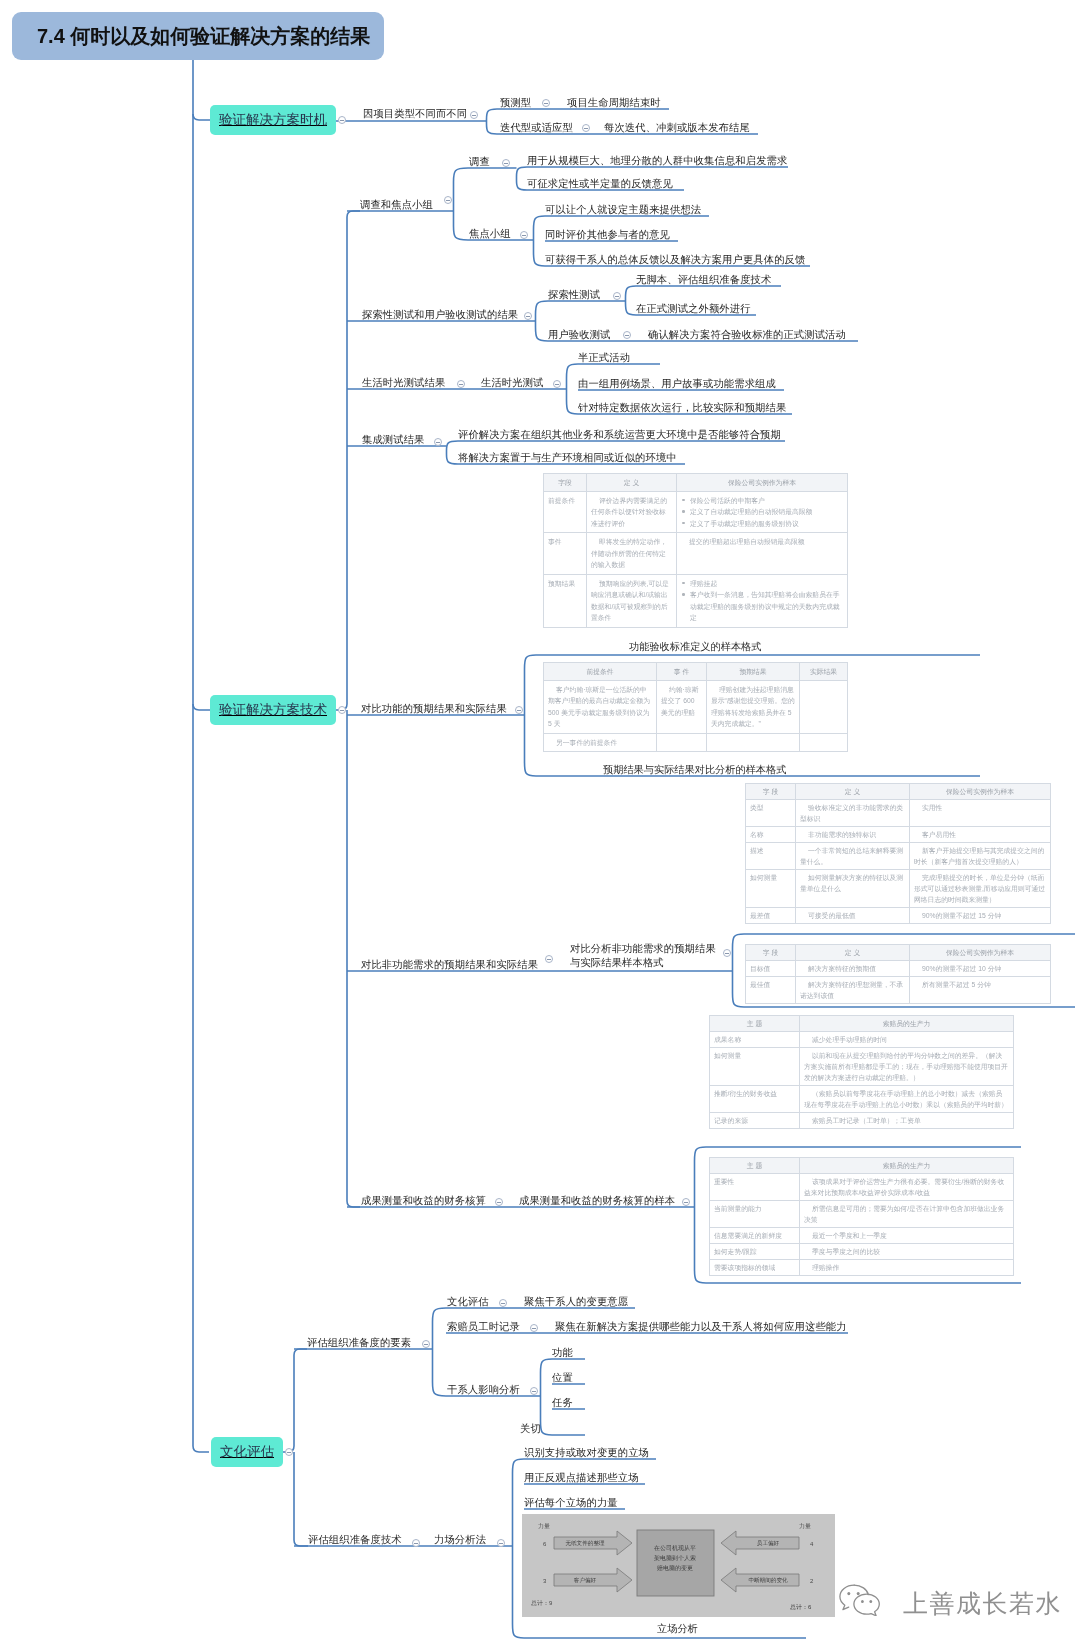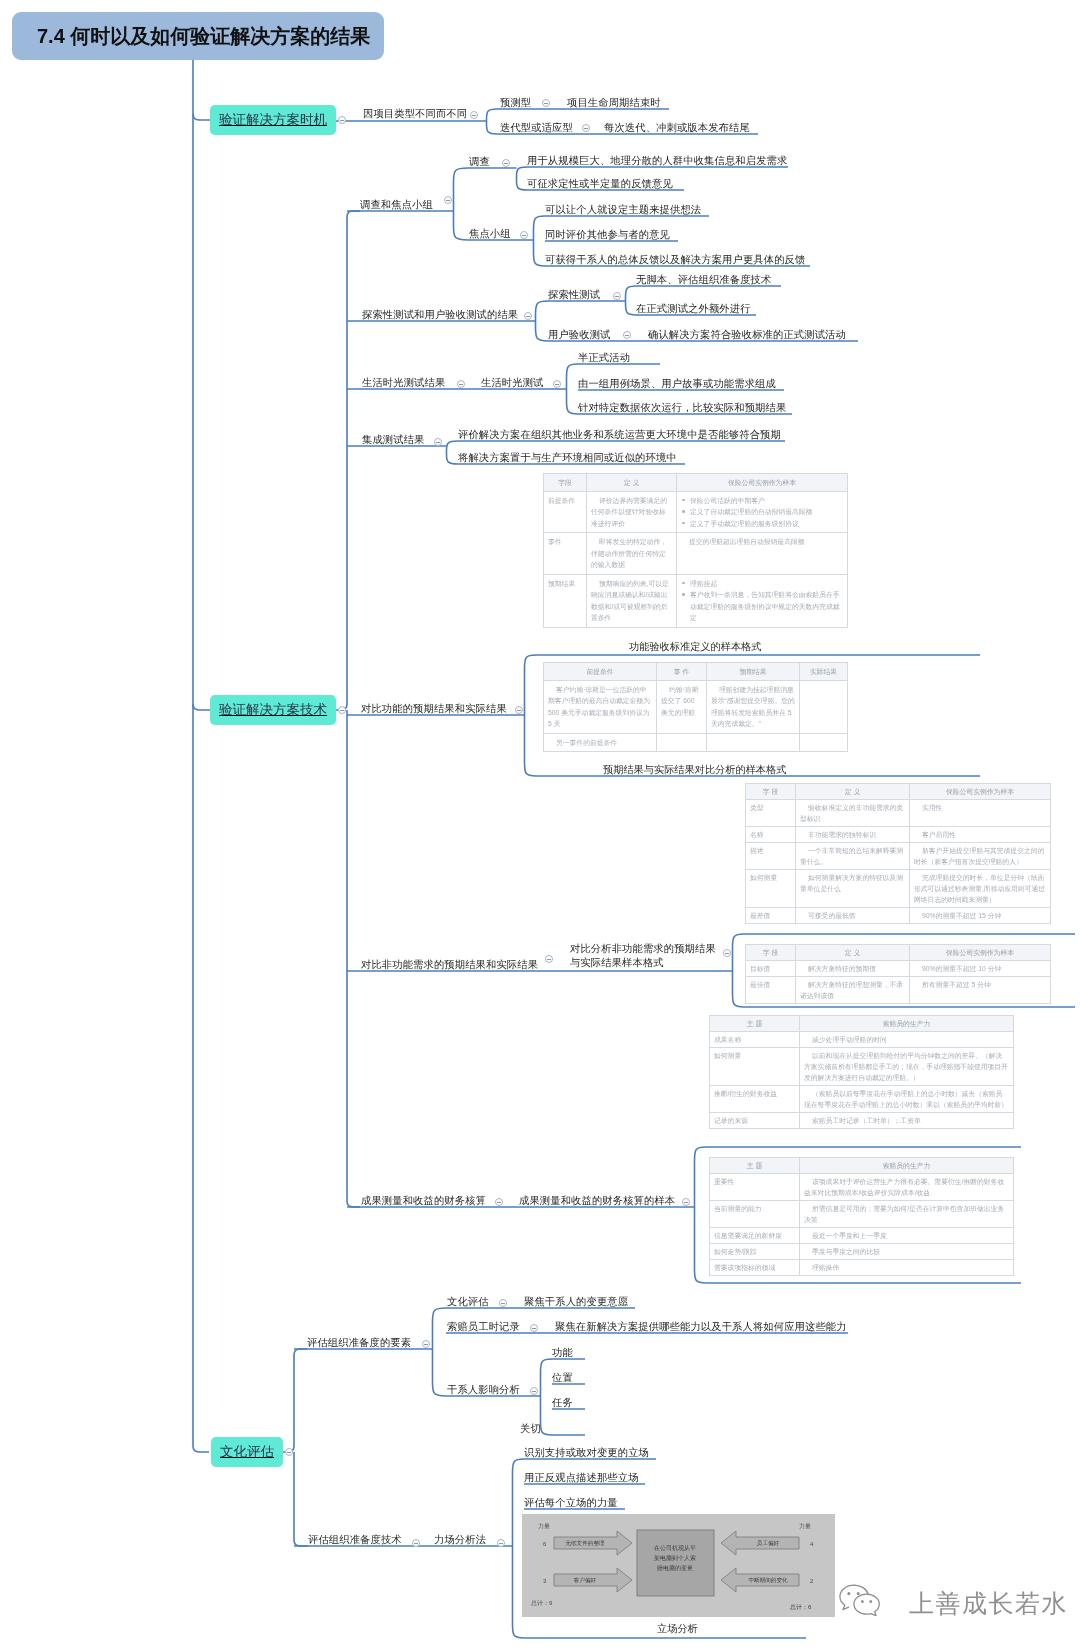--- a/index.html
+++ b/index.html
@@ -530,21 +530,21 @@
   <text x="288" y="32" font-size="6" fill="#4a4a4a" font-family="'Liberation Sans',sans-serif">4</text>
   <g>
     <path d="M277 60 L214 60 L214 54 L199 66 L214 78 L214 72 L277 72 Z" fill="#b4b4b4" stroke="#797979" stroke-width="0.8"></path>
     <text x="246" y="68" font-size="5.6" fill="#3c3c3c" text-anchor="middle" font-family="'Liberation Sans',sans-serif">中断期间的变化</text>
   </g>
   <text x="288" y="69" font-size="6" fill="#4a4a4a" font-family="'Liberation Sans',sans-serif">2</text>
   <text x="9" y="91" font-size="6" fill="#4a4a4a" font-family="'Liberation Sans',sans-serif">总计：9</text>
   <text x="268" y="95" font-size="6" fill="#3a3a3a" font-family="'Liberation Sans',sans-serif">总计：6</text>
 </svg>
 
-<div style="position:absolute;left:836px;top:1583px;display:flex;align-items:flex-end;gap:25px;">
+<div style="position:absolute;left:836px;top:1583px;display:flex;align-items:flex-end;gap:19px;">
   <svg width="48" height="33" viewBox="0 0 48 33" xmlns="http://www.w3.org/2000/svg">
     <path d="M18.2 2.2C10.3 2.2 3.9 7.3 3.9 13.6c0 3.4 1.9 6.5 4.9 8.6l-1.9 4.5 5.8-2.6" fill="none" stroke="#8f8f8f" stroke-width="1.3" stroke-linecap="round" stroke-linejoin="round"></path>
     <path d="M18.2 2.2c7 0 12.9 4 14.1 9.3" fill="none" stroke="#8f8f8f" stroke-width="1.3" stroke-linecap="round"></path>
     <ellipse cx="12.8" cy="10.6" rx="1.5" ry="1.7" fill="#8f8f8f"></ellipse>
     <ellipse cx="22.2" cy="10.6" rx="1.5" ry="1.7" fill="#8f8f8f"></ellipse>
     <path d="M30.6 11.1c-7 0-12.7 4.5-12.7 10 0 5.6 5.7 10.1 12.7 10.1 1.6 0 3.1-.2 4.5-.6l5 2.2-1.5-4c2.9-1.8 4.7-4.6 4.7-7.7 0-5.5-5.7-10-12.7-10z" fill="none" stroke="#8f8f8f" stroke-width="1.3" stroke-linecap="round" stroke-linejoin="round"></path>
     <ellipse cx="26.4" cy="18.5" rx="1.4" ry="1.6" fill="#8f8f8f"></ellipse>
     <ellipse cx="34.8" cy="18.5" rx="1.4" ry="1.6" fill="#8f8f8f"></ellipse>
   </svg>
   <span style="font-size:25px;line-height:26px;color:#909090;letter-spacing:1.5px;">上善成长若水</span>

